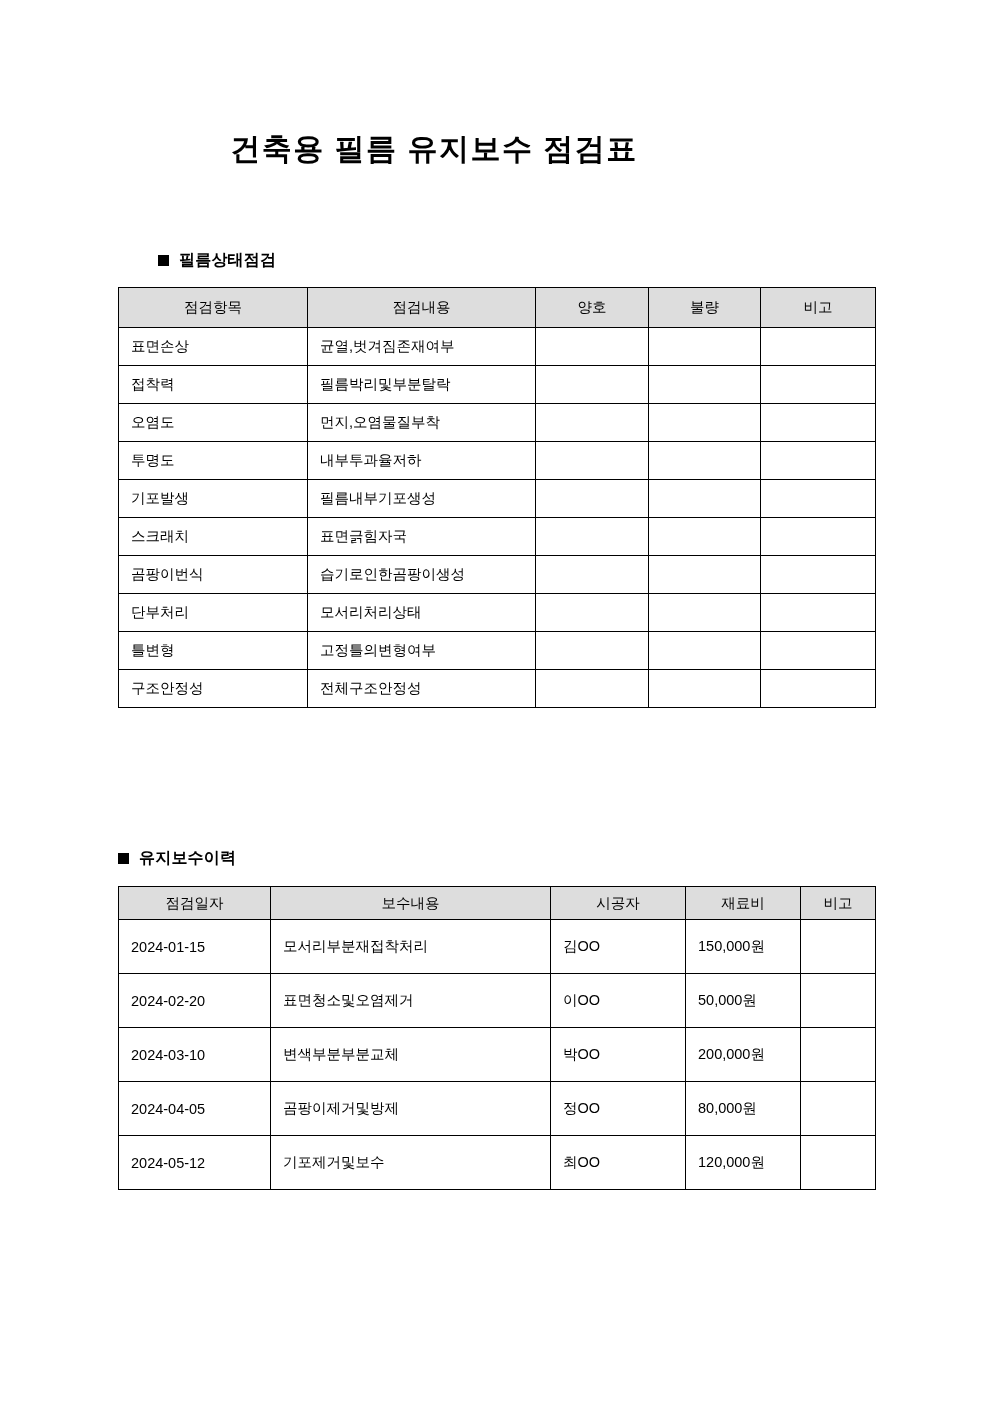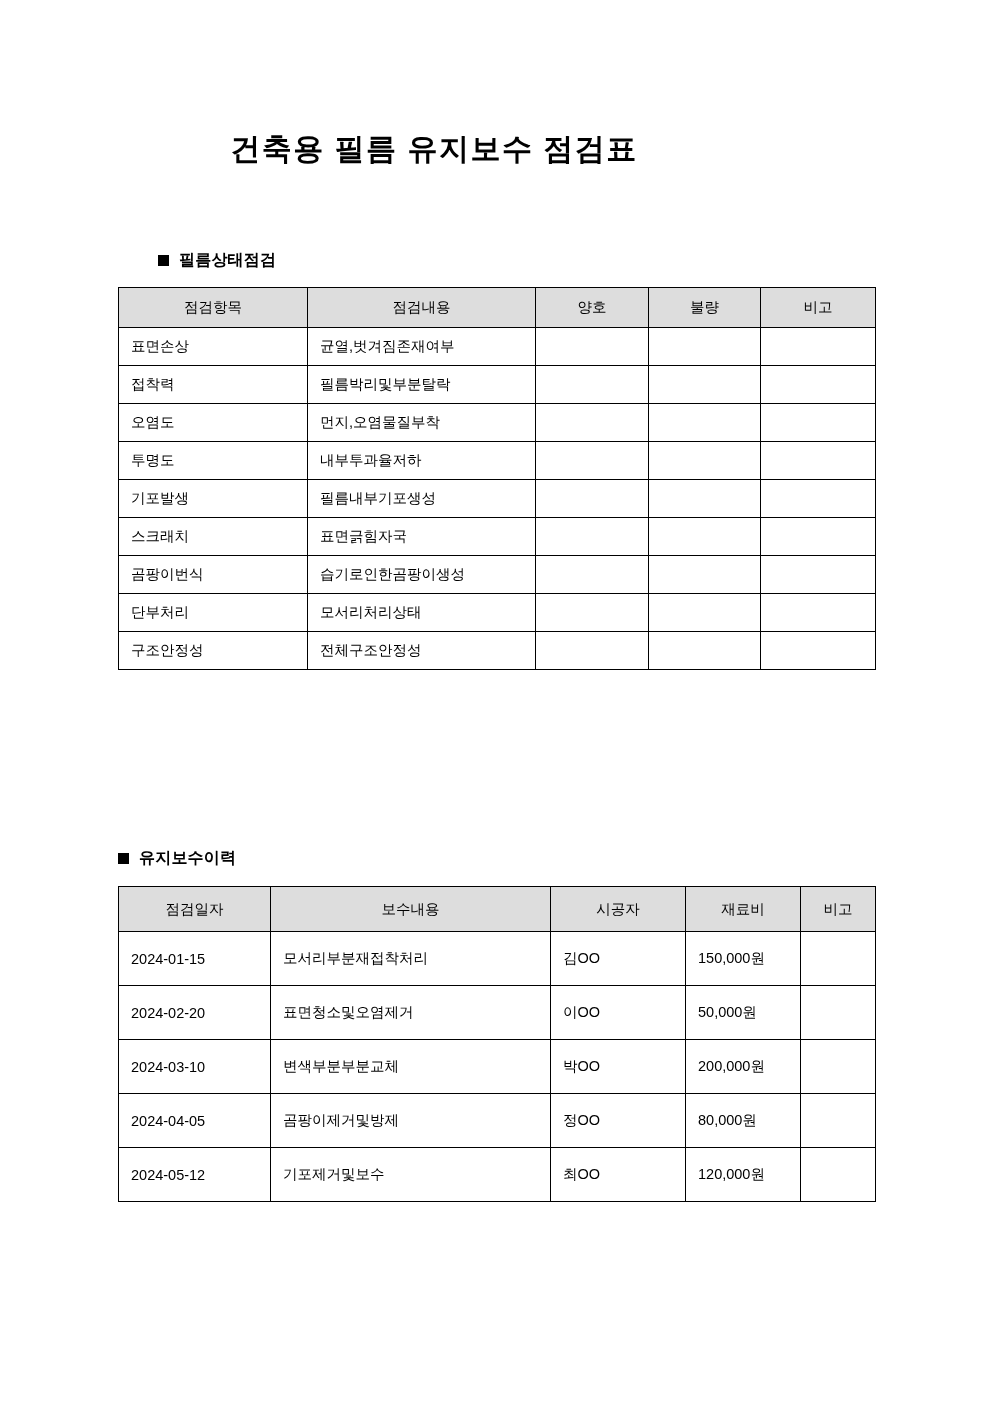--- a/index.html
+++ b/index.html
@@ -105,21 +105,21 @@
   #table-film-condition col.c1 { width: 228px; }
   #table-film-condition col.c2 { width: 113px; }
   #table-film-condition col.c3 { width: 112px; }
   #table-film-condition col.c4 { width: 115px; }
 
   
   #table-maintenance-history {
     top: 886px;
     width: 757px;
   }
-  #table-maintenance-history th { height: 45px; }
+  #table-maintenance-history th { height: 33px; }
   #table-maintenance-history td { height: 54px; }
   #table-maintenance-history col.c0 { width: 152px; }
   #table-maintenance-history col.c1 { width: 280px; }
   #table-maintenance-history col.c2 { width: 135px; }
   #table-maintenance-history col.c3 { width: 115px; }
   #table-maintenance-history col.c4 { width: 75px; }
 </style>
 </head>
 <body>
 
@@ -200,20 +200,27 @@
           <td class="cell-blank"></td>
         </tr>
         <tr>
           <td class="cell-left">단부처리</td>
           <td class="cell-left">모서리처리상태</td>
           <td class="cell-blank"></td>
           <td class="cell-blank"></td>
           <td class="cell-blank"></td>
         </tr>
         <tr>
+          <td class="cell-left">틀변형</td>
+          <td class="cell-left">고정틀의변형여부</td>
+          <td class="cell-blank"></td>
+          <td class="cell-blank"></td>
+          <td class="cell-blank"></td>
+        </tr>
+        <tr>
           <td class="cell-left">구조안정성</td>
           <td class="cell-left">전체구조안정성</td>
           <td class="cell-blank"></td>
           <td class="cell-blank"></td>
           <td class="cell-blank"></td>
         </tr>
       </tbody>
   </table>
 
   <div class="section-head" id="section-2-head">

